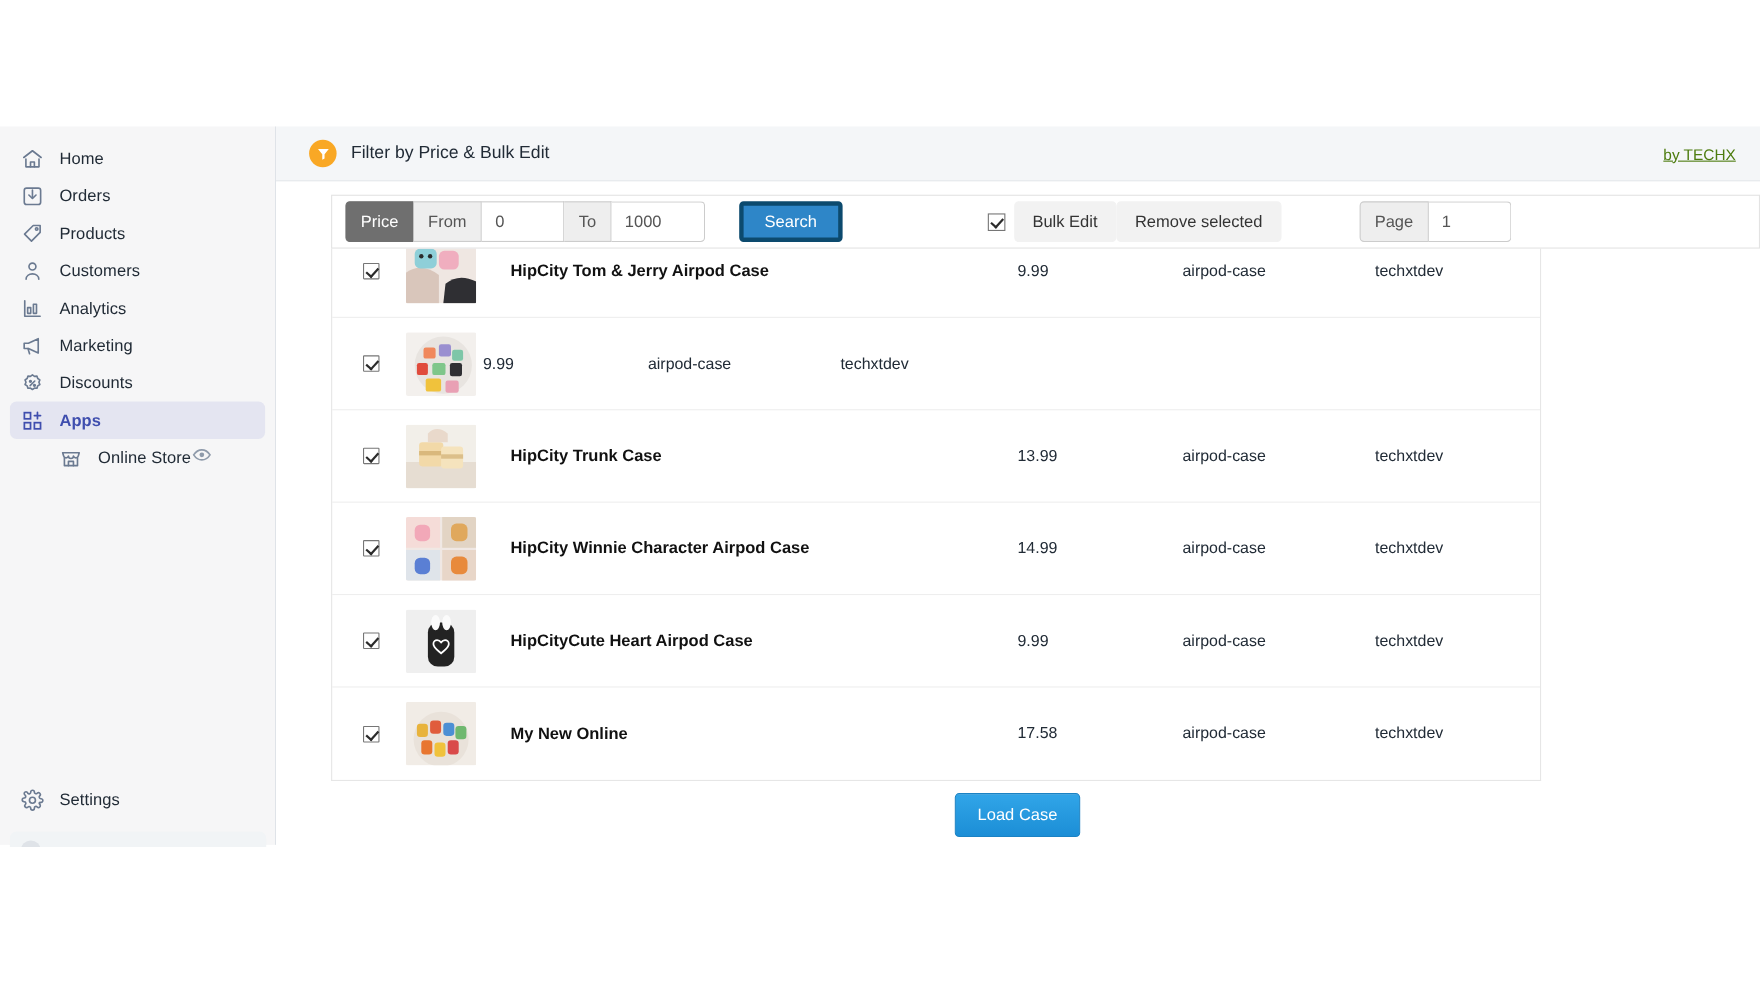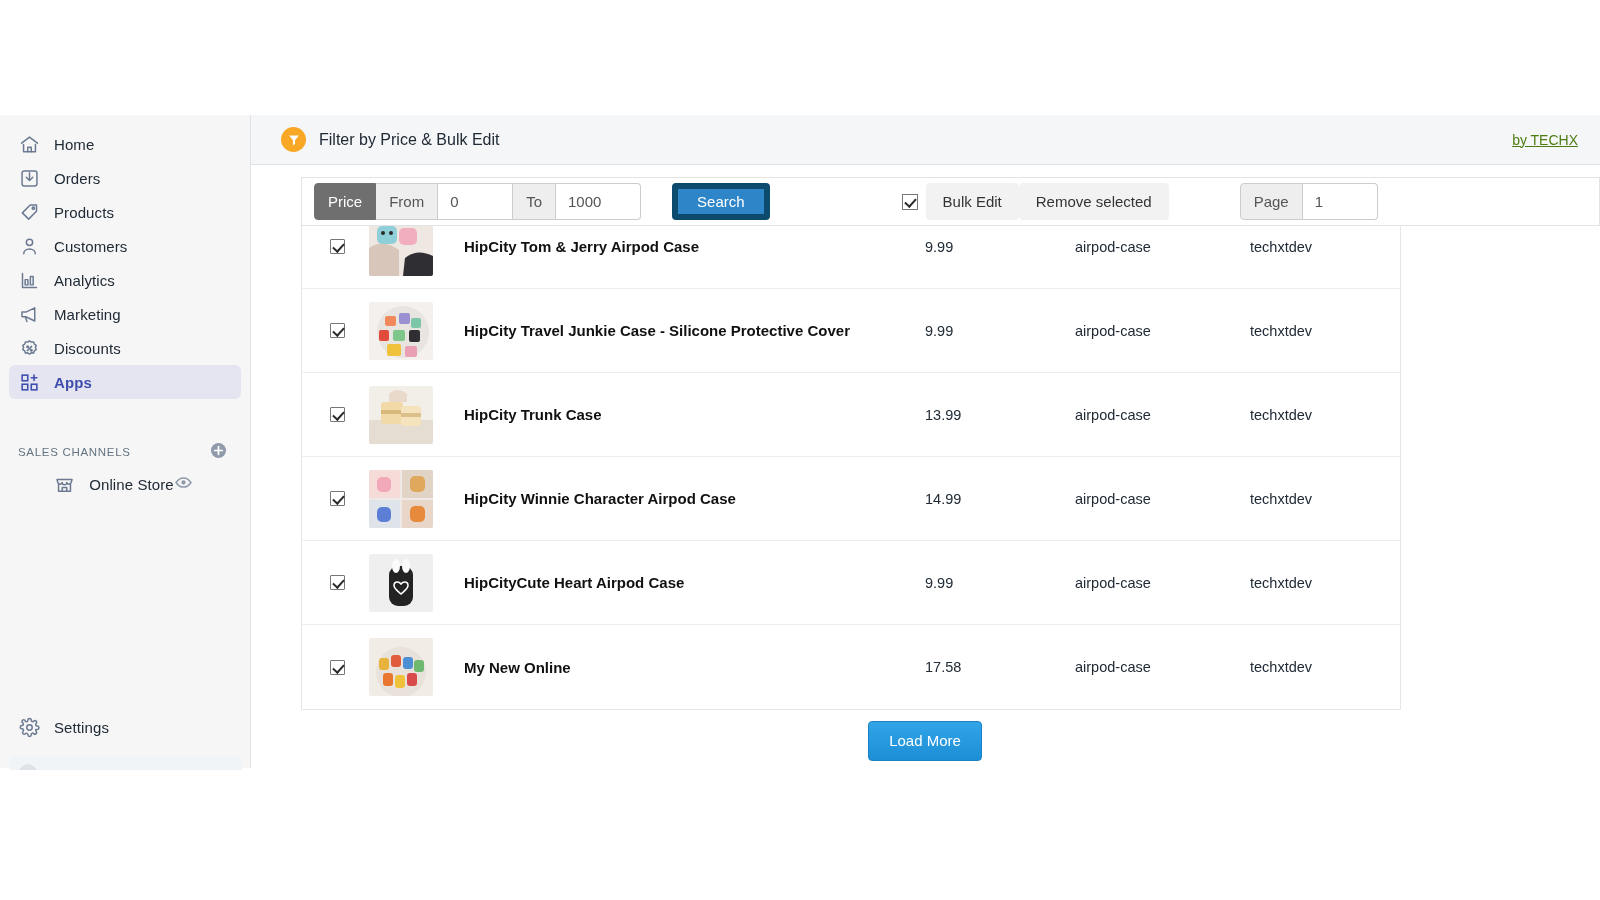--- a/index.html
+++ b/index.html
@@ -199,21 +199,21 @@
     position: absolute; right: 12px; top: 50%;
     width: 0; height: 0; margin-top: -2px;
     border-left: 5px solid transparent;
     border-right: 5px solid transparent;
     border-top: 6px solid #111111;
   }
   .search-btn {
     margin-left: 31px; height: 37px;
     padding: 0 19px; font-size: 15px;
     color: #fff; background: #2e86c8;
-    border: 6px solid #0c4a6e; border-radius: 4px;
+    border: 4px solid #0c4a6e; border-radius: 4px;
     display: flex; align-items: center; cursor: pointer;
   }
   .tb-cb {
     margin-left: 132px; width: 16px; height: 16px;
     border: 1px solid #767676; background: #fff;
     position: relative; cursor: pointer; flex: none;
   }
   .tb-cb:after {
     content: ""; position: absolute;
     left: 4px; top: 1px; width: 5px; height: 9px;
@@ -319,29 +319,20 @@
         <svg width="21" height="21" viewBox="0 0 24 24" fill="none" stroke="#3f4eae" stroke-width="1.8" stroke-linecap="round">
             <rect x="3.6" y="3.6" width="6.4" height="6.4"></rect>
             <rect x="3.6" y="14" width="6.4" height="6.4"></rect>
             <rect x="14" y="14" width="6.4" height="6.4"></rect>
             <path d="M17.2 3.4v6.4M14 6.6h6.4"></path>
           </svg>
       </span>
       <span class="nav-label">Apps</span>
     </div>
 
-    <div class="section-head">
-      <span class="section-title">SALES CHANNELS</span>
-      <span class="circle-plus">
-        <svg width="19" height="19" viewBox="0 0 24 24">
-            <circle cx="12" cy="12" r="9.5" fill="#8f9bab"></circle>
-            <path d="M12 7.2v9.6M7.2 12h9.6" stroke="#fff" stroke-width="2.2" stroke-linecap="round"></path>
-          </svg>
-      </span>
-    </div>
 
     <div class="nav-row-trailing">
       <span class="left">
         <span class="nav-icon">
           <svg width="21" height="21" viewBox="0 0 24 24" fill="none" stroke="#6b7a91" stroke-width="1.7" stroke-linecap="round" stroke-linejoin="round">
               <path d="M3.4 6.4h17.2l-1 3.4a2.6 2.6 0 0 1-5 0 2.6 2.6 0 0 1-5.2 0 2.6 2.6 0 0 1-5 0z"></path>
               <path d="M5.2 11.6v8.2h13.6v-8.2"></path>
               <path d="M9.4 19.8v-4.4h5.2v4.4"></path>
             </svg>
         </span>
@@ -422,21 +413,20 @@
                 <rect x="30" y="11" width="11" height="11" rx="2" fill="#9a8fd0"></rect>
                 <rect x="42" y="16" width="10" height="10" rx="2" fill="#7ec6a8"></rect>
                 <rect x="10" y="28" width="10" height="11" rx="2" fill="#e04b3c"></rect>
                 <rect x="24" y="28" width="12" height="11" rx="2" fill="#7fc68a"></rect>
                 <rect x="40" y="28" width="11" height="12" rx="2" fill="#2f2f33"></rect>
                 <rect x="18" y="42" width="14" height="12" rx="2" fill="#f0c23c"></rect>
                 <rect x="36" y="44" width="12" height="11" rx="2" fill="#e9a0b4"></rect>
               </svg>
           </span>
         </div>
-        <div class="title-cell">HipCity Travel Junkie Case - Silicone Protective Cover</div>
         <div class="price-cell">9.99</div>
         <div class="type-cell">airpod-case</div>
         <div class="vendor-cell">techxtdev</div>
       </div>
 
       <div class="row">
         <div class="cb-cell">
           <span class="cb"></span>
         </div>
         <div class="thumb-cell">
@@ -525,21 +515,21 @@
         </div>
         <div class="title-cell">My New Online</div>
         <div class="price-cell">17.58</div>
         <div class="type-cell">airpod-case</div>
         <div class="vendor-cell">techxtdev</div>
       </div>
 
     </div>
 
     <div class="load-wrap">
-      <span class="load-btn">Load More</span>
+      <span class="load-btn">Load Case</span>
     </div>
 
   </div>
 
   <div class="toolbar">
 
     <div class="grp">
       <span class="addon dark">Price</span>
       <span class="addon">From</span>
       <span class="fld w-from">0</span>

